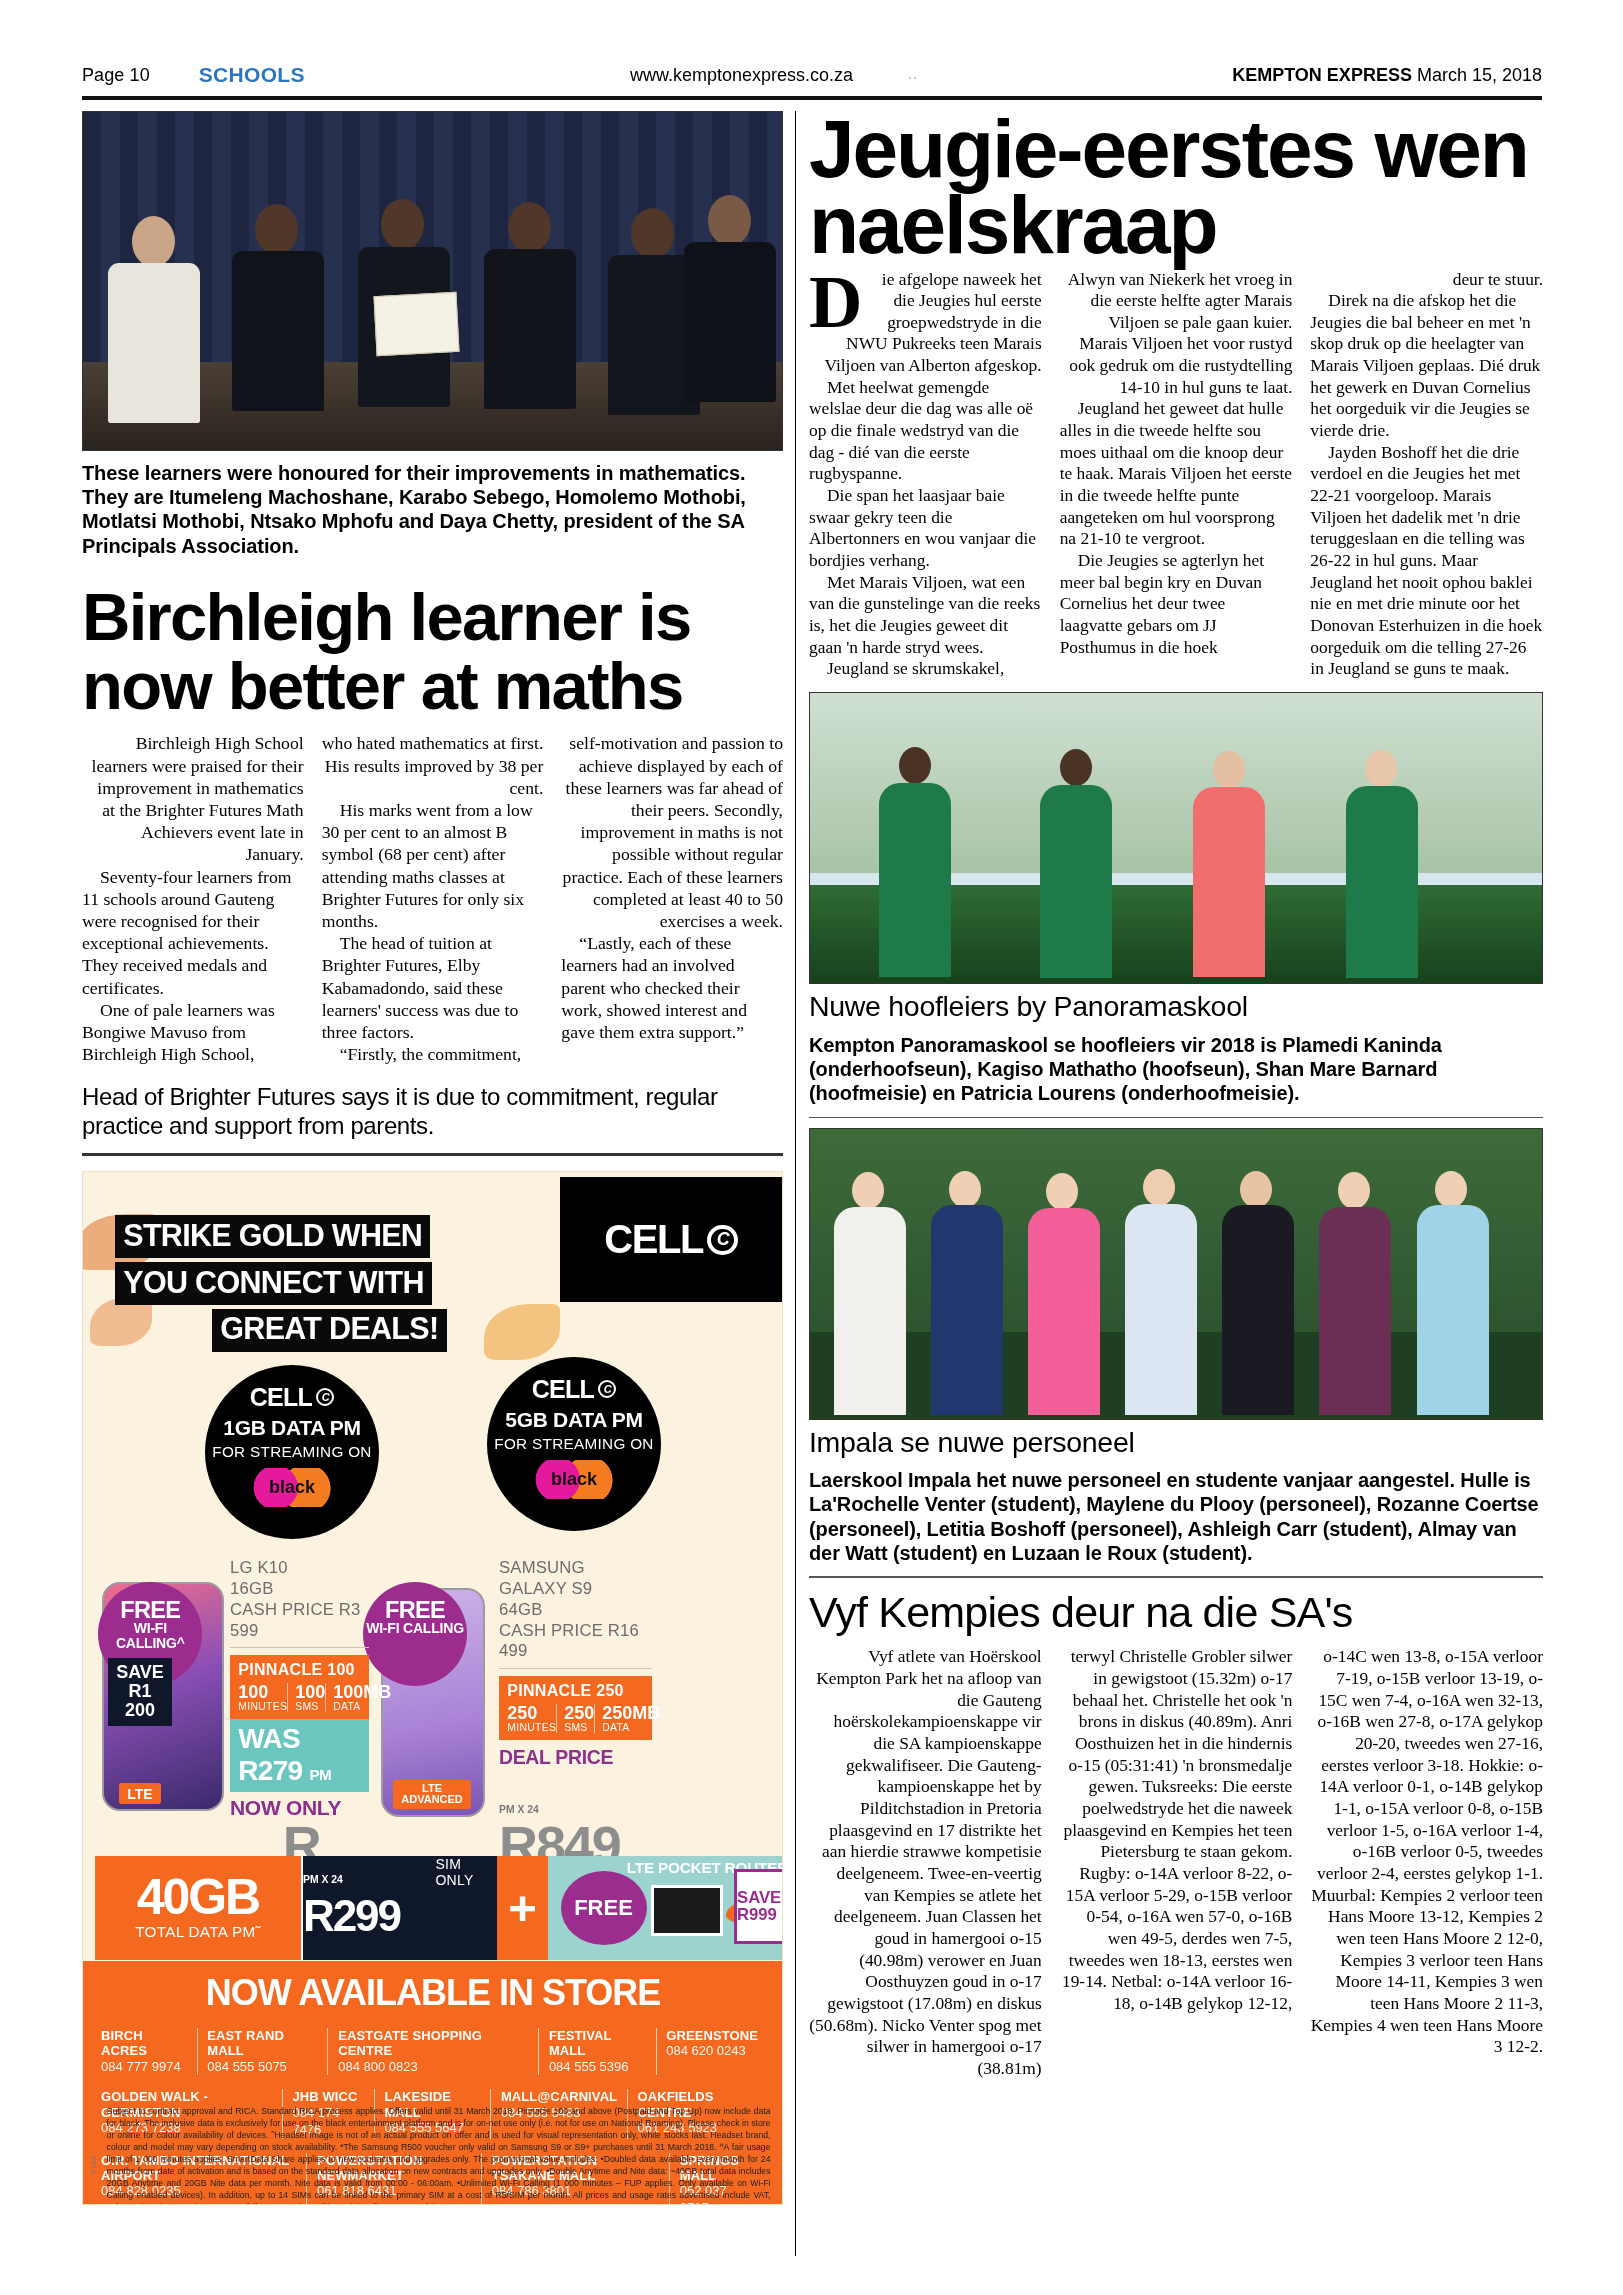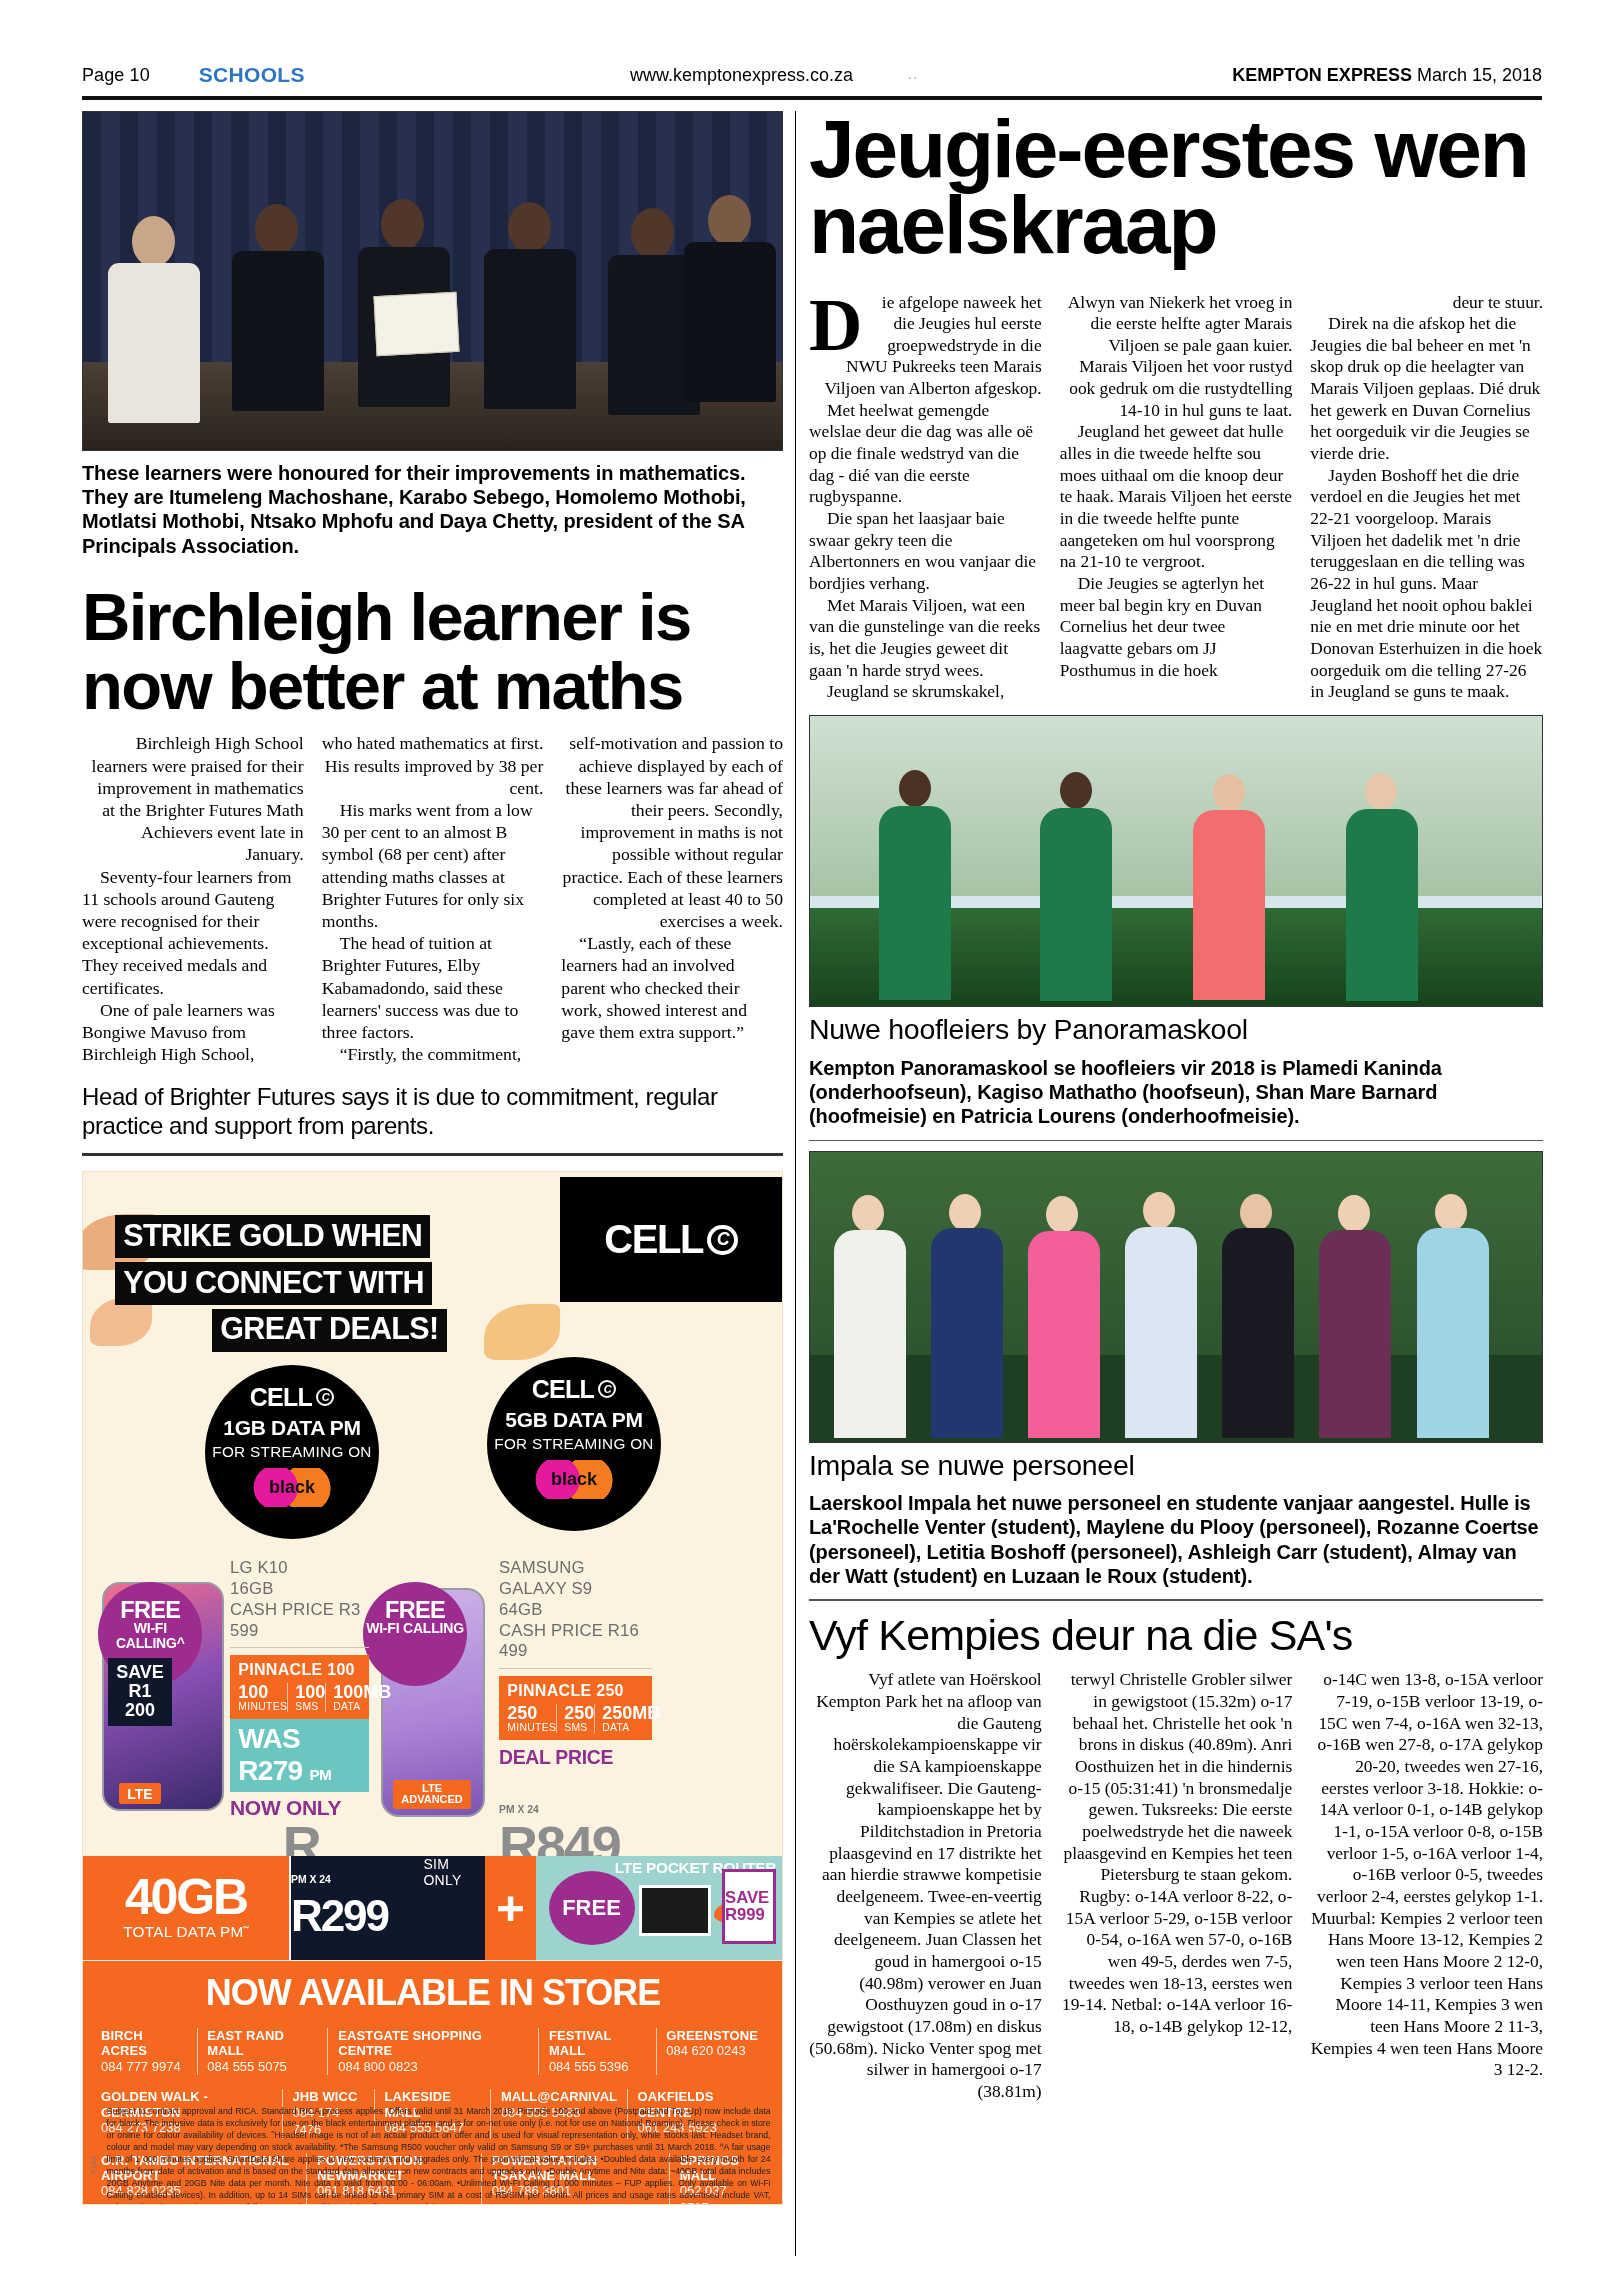--- a/index.html
+++ b/index.html
@@ -56,21 +56,21 @@
     letter-spacing:-0.3px;
   }
 
   
   .hl-birchleigh {
     font-size:67px; font-weight:bold; line-height:1.03; letter-spacing:-1.7px;
     margin-top:23.6px; margin-bottom:12.5px;
   }
   .hl-jeugie {
     font-size:82px; font-weight:bold; line-height:0.93; letter-spacing:-2.1px;
-    margin-bottom:28px;
+    margin-bottom:5px;
   }
   .hl-vyf {
     font-size:43px; font-weight:400; line-height:1.05; letter-spacing:-0.8px;
     margin:12.5px 0 11px 0;
   }
 
   
   .cols3 { display:flex; gap:18px; font-family:"Liberation Serif", serif; }
   .cols3 .col { flex:1; font-size:17.7px; line-height:1.255; text-align:left; }
   .cols3 .col p { text-indent:18px; }
@@ -158,21 +158,21 @@
 
   .free-bubble { position:absolute; width:104px; height:104px; border-radius:50%;
     background:#9c2d8f; color:#fff; text-align:center; padding-top:18px; }
   .free-bubble .fb1 { font-weight:bold; font-size:23.6px; line-height:.9; letter-spacing:-0.7px;}
   .free-bubble .fb2 { font-weight:bold; font-size:14px; line-height:1.05; letter-spacing:-0.2px;}
   .lte-tag { position:absolute; background:#f4691f; color:#fff; font-weight:bold;
     font-size:14px; padding:2.8px 8.3px; border-radius:2.8px; }
   .save-tag { position:absolute; background:#0f172a; color:#fff; font-weight:bold;
     text-align:center; padding:5.6px 7px; line-height:1.05; font-size:18px; }
 
-  .band40 { position:relative; height:104px; display:flex; margin-top:4.2px; }
+  .band40 { position:relative; height:104px; display:flex; margin-top:4.2px;margin-left:12px; }
   .b40-a { background:#f4691f; color:#fff; width:208px; display:flex; flex-direction:column;
     justify-content:center; align-items:center; border-right:2.1px solid #fff;}
   .b40-a .t1 { font-weight:bold; font-size:50px; line-height:.9; letter-spacing:-2.1px;}
   .b40-a .t2 { font-size:15.3px; letter-spacing:0.3px; margin-top:2.8px; }
   .b40-b { background:#0f172a; color:#fff; flex:1; display:flex; 
     justify-content:center; }
   .b40-b .t1 { font-weight:bold; font-size:44px; line-height:.9; letter-spacing:-2.1px;}
   .b40-b .t1 .pmx { font-size:10.4px; letter-spacing:0; vertical-align:middle; }
   .b40-b .t2 { font-size:14px; letter-spacing:0.3px; }
   .b40-plus { background:#f4691f; color:#fff; width:51px; display:flex;

